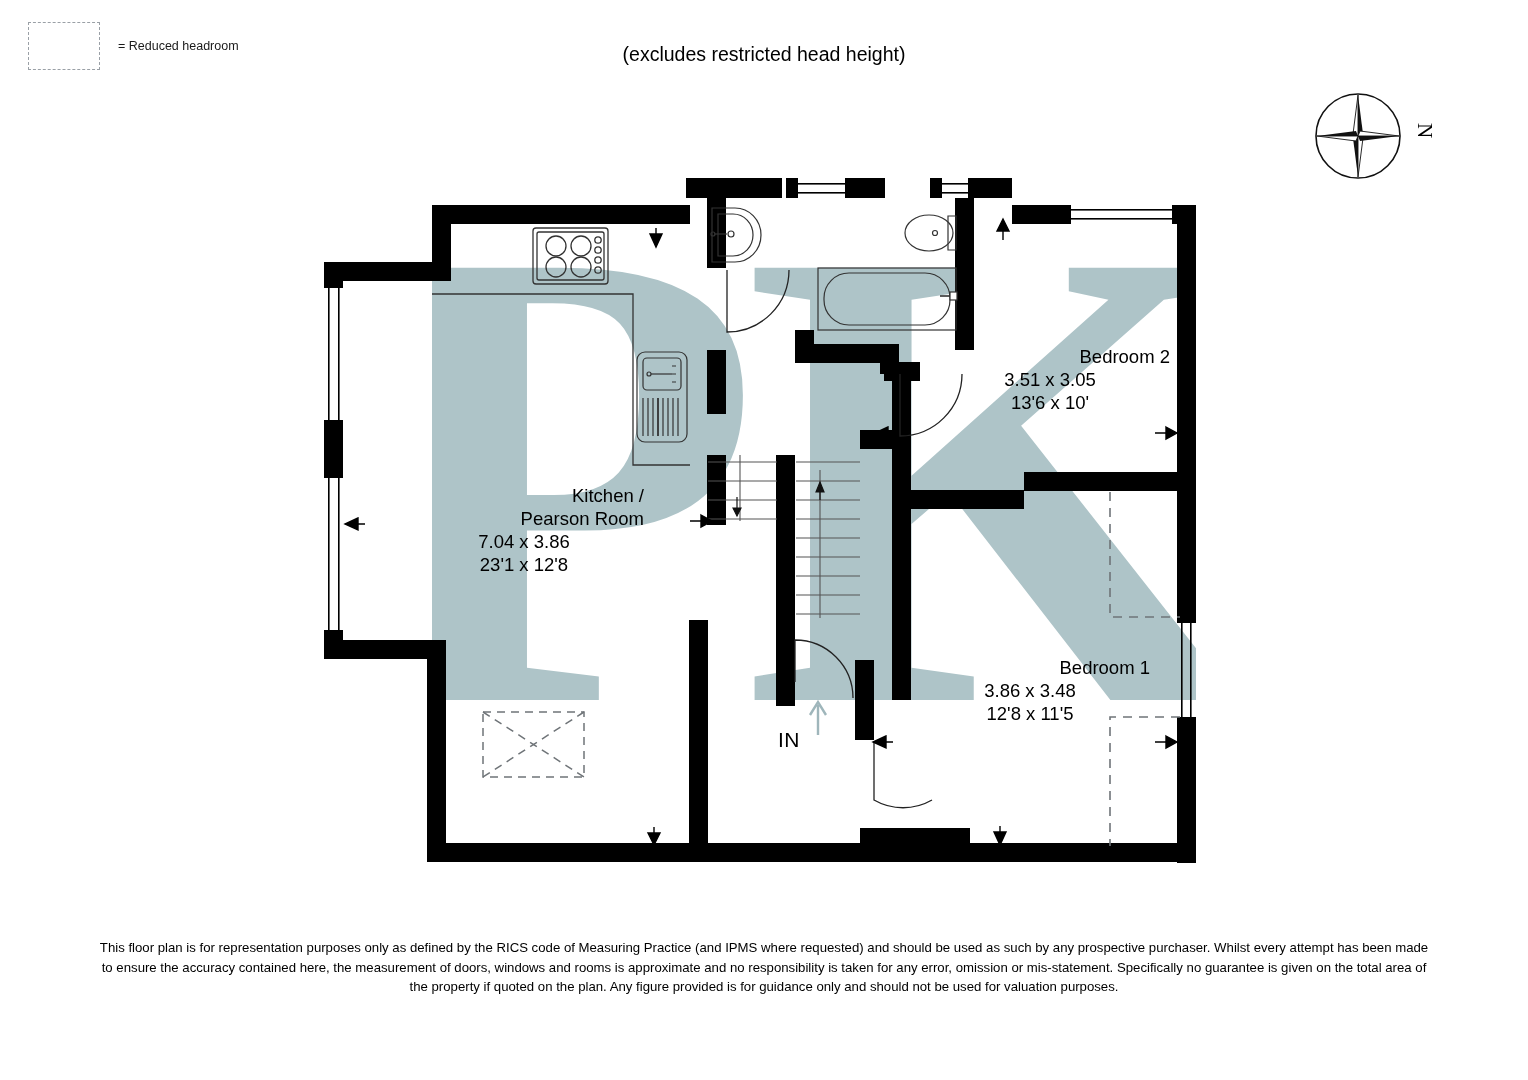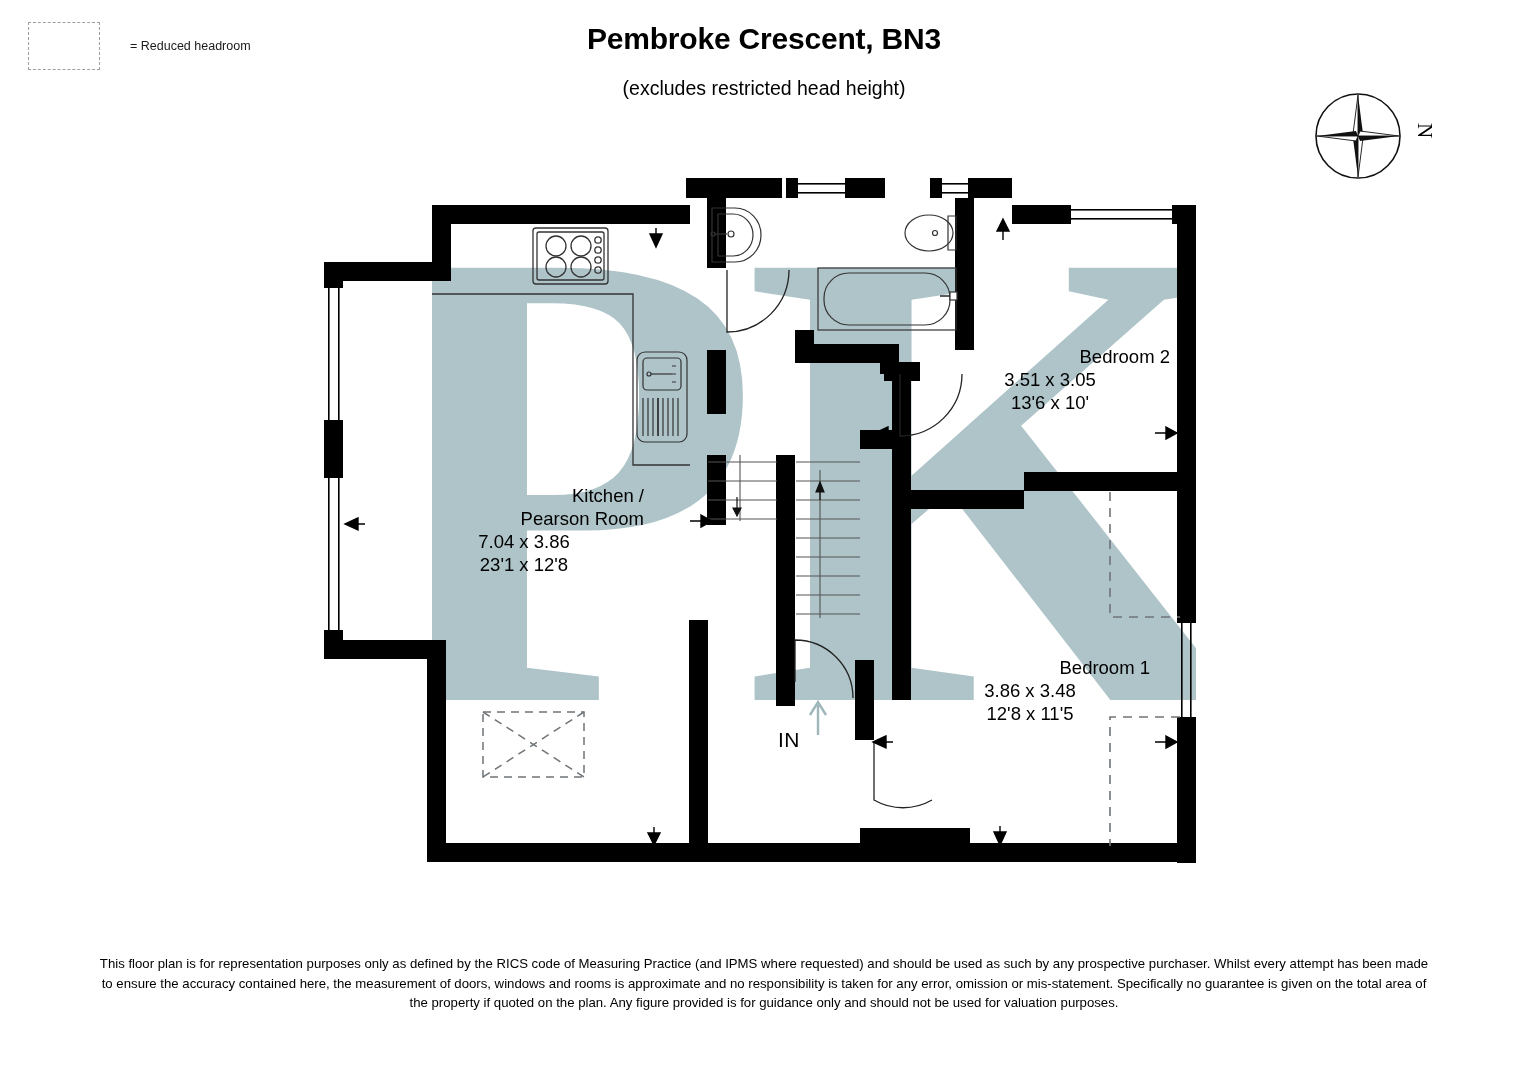--- a/index.html
+++ b/index.html
@@ -16,21 +16,20 @@
     overflow: hidden;
   }
 
   
   #legend {
     position: absolute;
     left: 28px;
     top: 22px;
     display: flex;
     align-items: center;
-    gap: 12px;
   }
   #legend .swatch {
     width: 72px;
     height: 48px;
     border: 1.5px dashed #9aa0a6;
     box-sizing: border-box;
   }
   #legend .legend-text {
     margin-left: 18px;
     font-size: 12.5px;
@@ -117,36 +116,35 @@
     left: 0;
     top: 938px;
     width: 1528px;
     text-align: center;
     font-size: 13.2px;
     line-height: 19.5px;
     color: #000;
   }
   #footer .disclaimer {
     width: 1330px;
-    margin: 16px auto;
+    margin: 0 auto;
   }
   #footer .copyright {
     margin-top: 4px;
   }
 </style>
 </head>
 <body>
 
 <div id="legend">
   <div class="swatch"></div>
   <div class="legend-text">= Reduced headroom</div>
 </div>
 
 <div id="title-block">
-  <div id="plan-title">Pembroke Crescent, BN3</div>
   <div id="plan-note">(excludes restricted head height)</div>
 </div>
 
 <div id="compass">
   <svg width="96" height="92" viewBox="0 0 96 92">
     <circle cx="46" cy="46" r="42" fill="#ffffff" stroke="#111" stroke-width="1.6"></circle>
 
     <polygon points="46,5 51,44 46,46" fill="#111"></polygon>
     <polygon points="46,5 41,44 46,46" fill="#ffffff" stroke="#111" stroke-width="0.9"></polygon>
 

